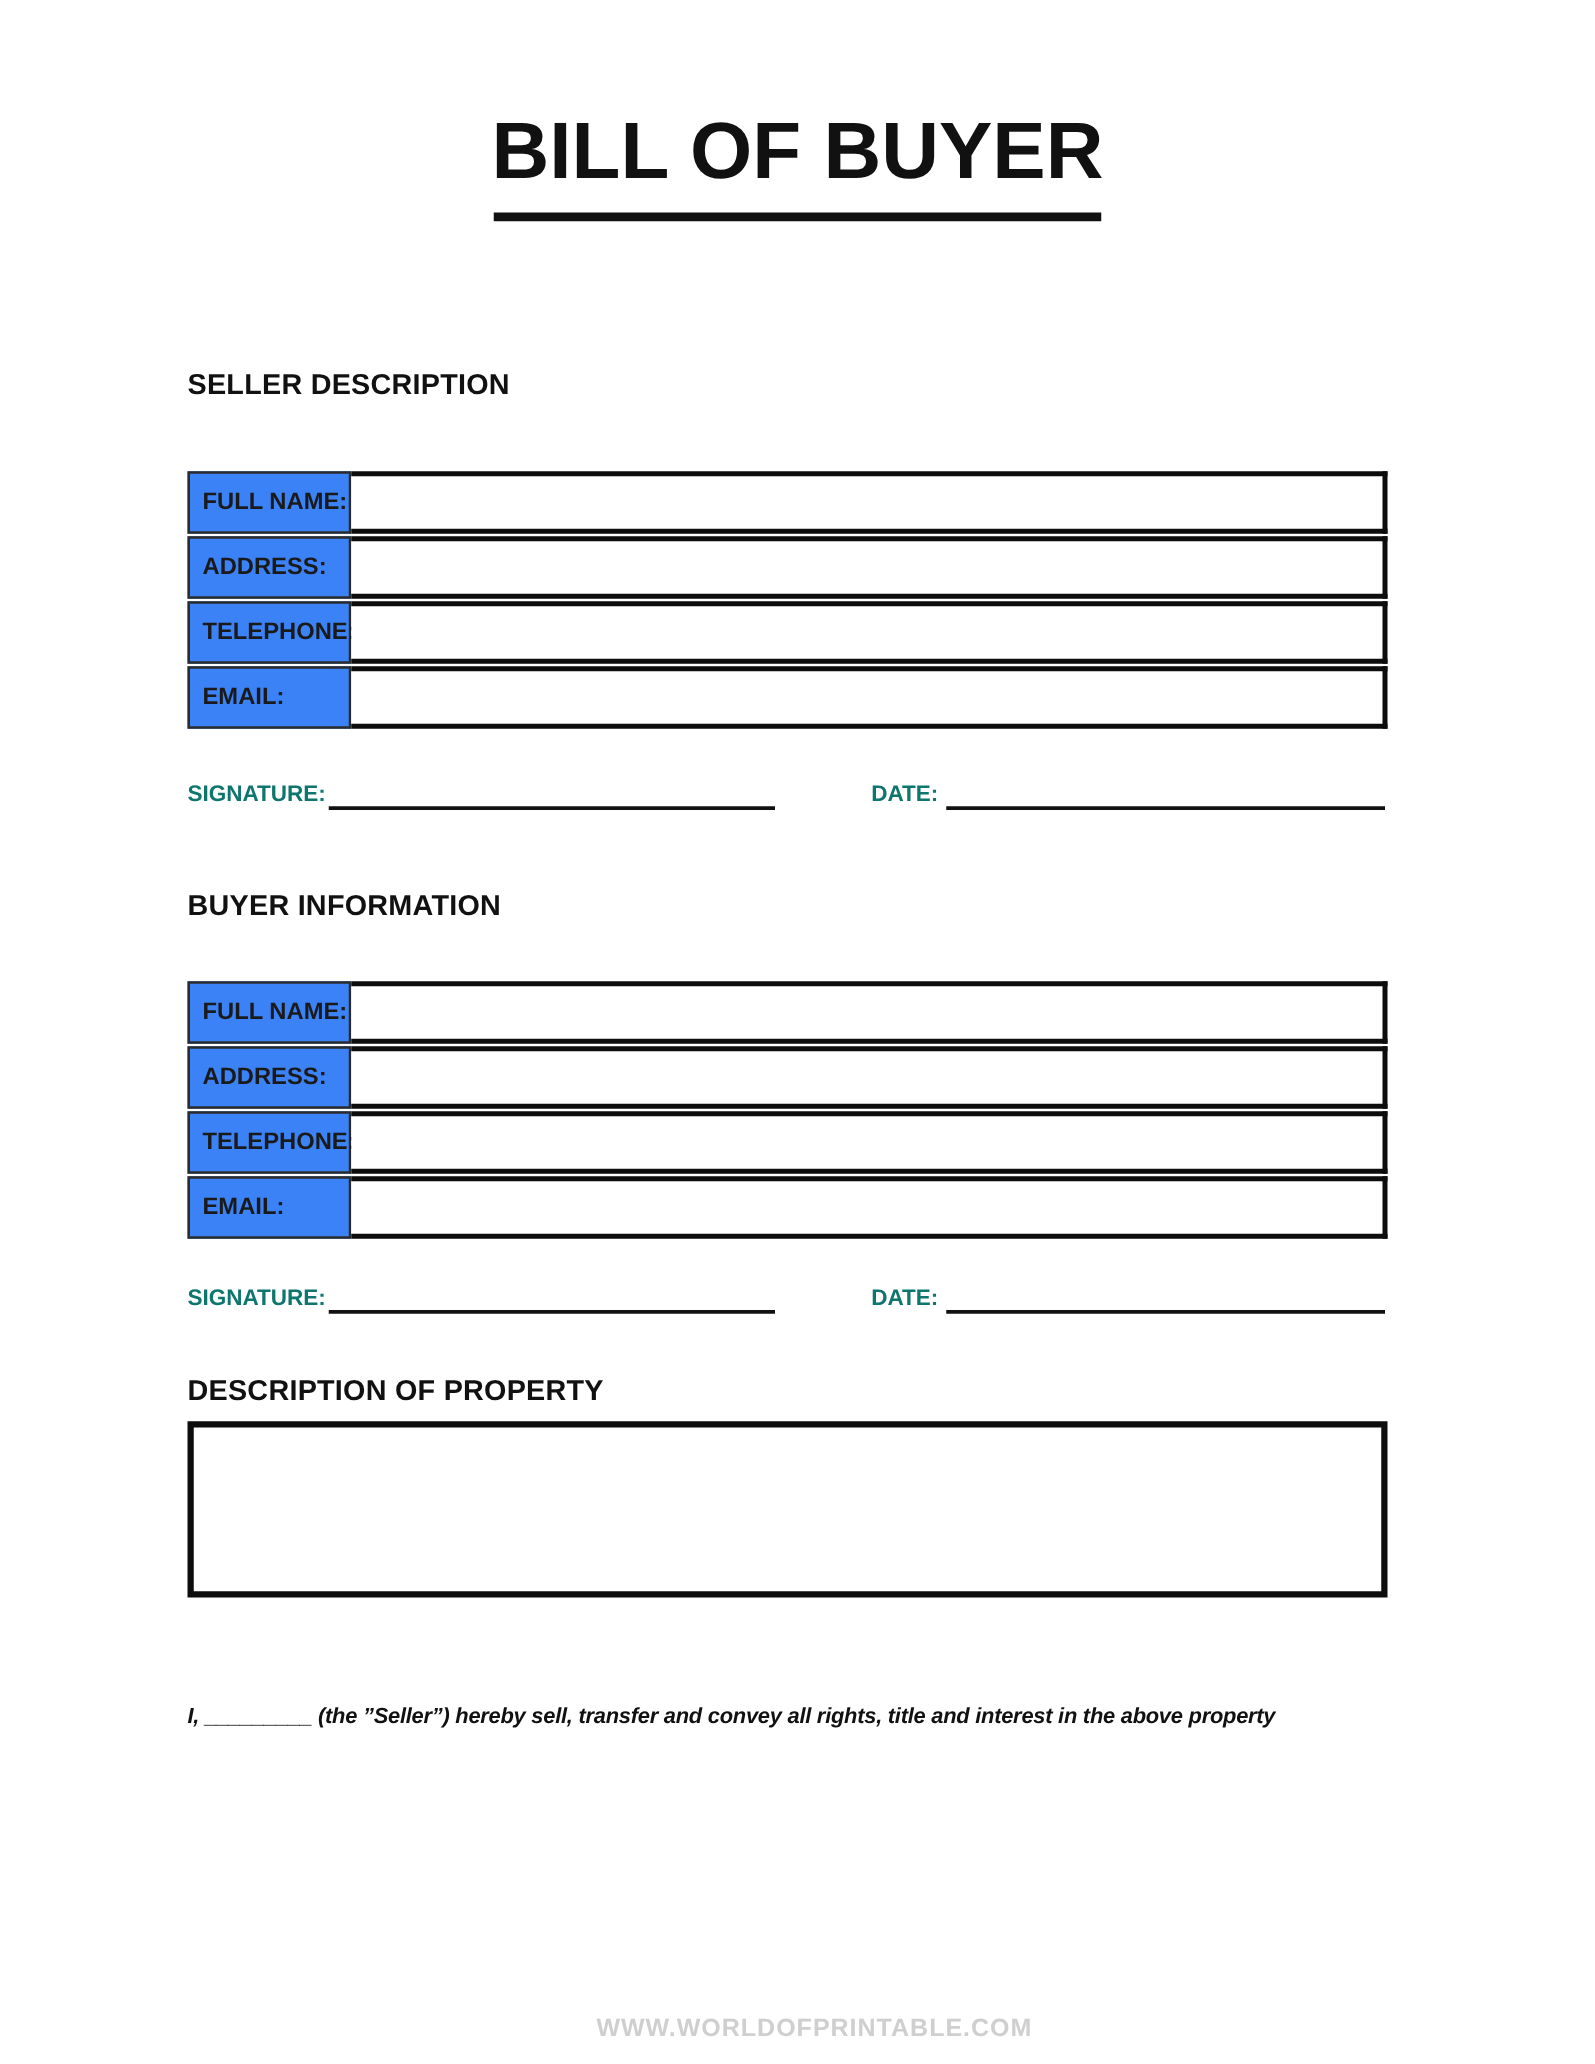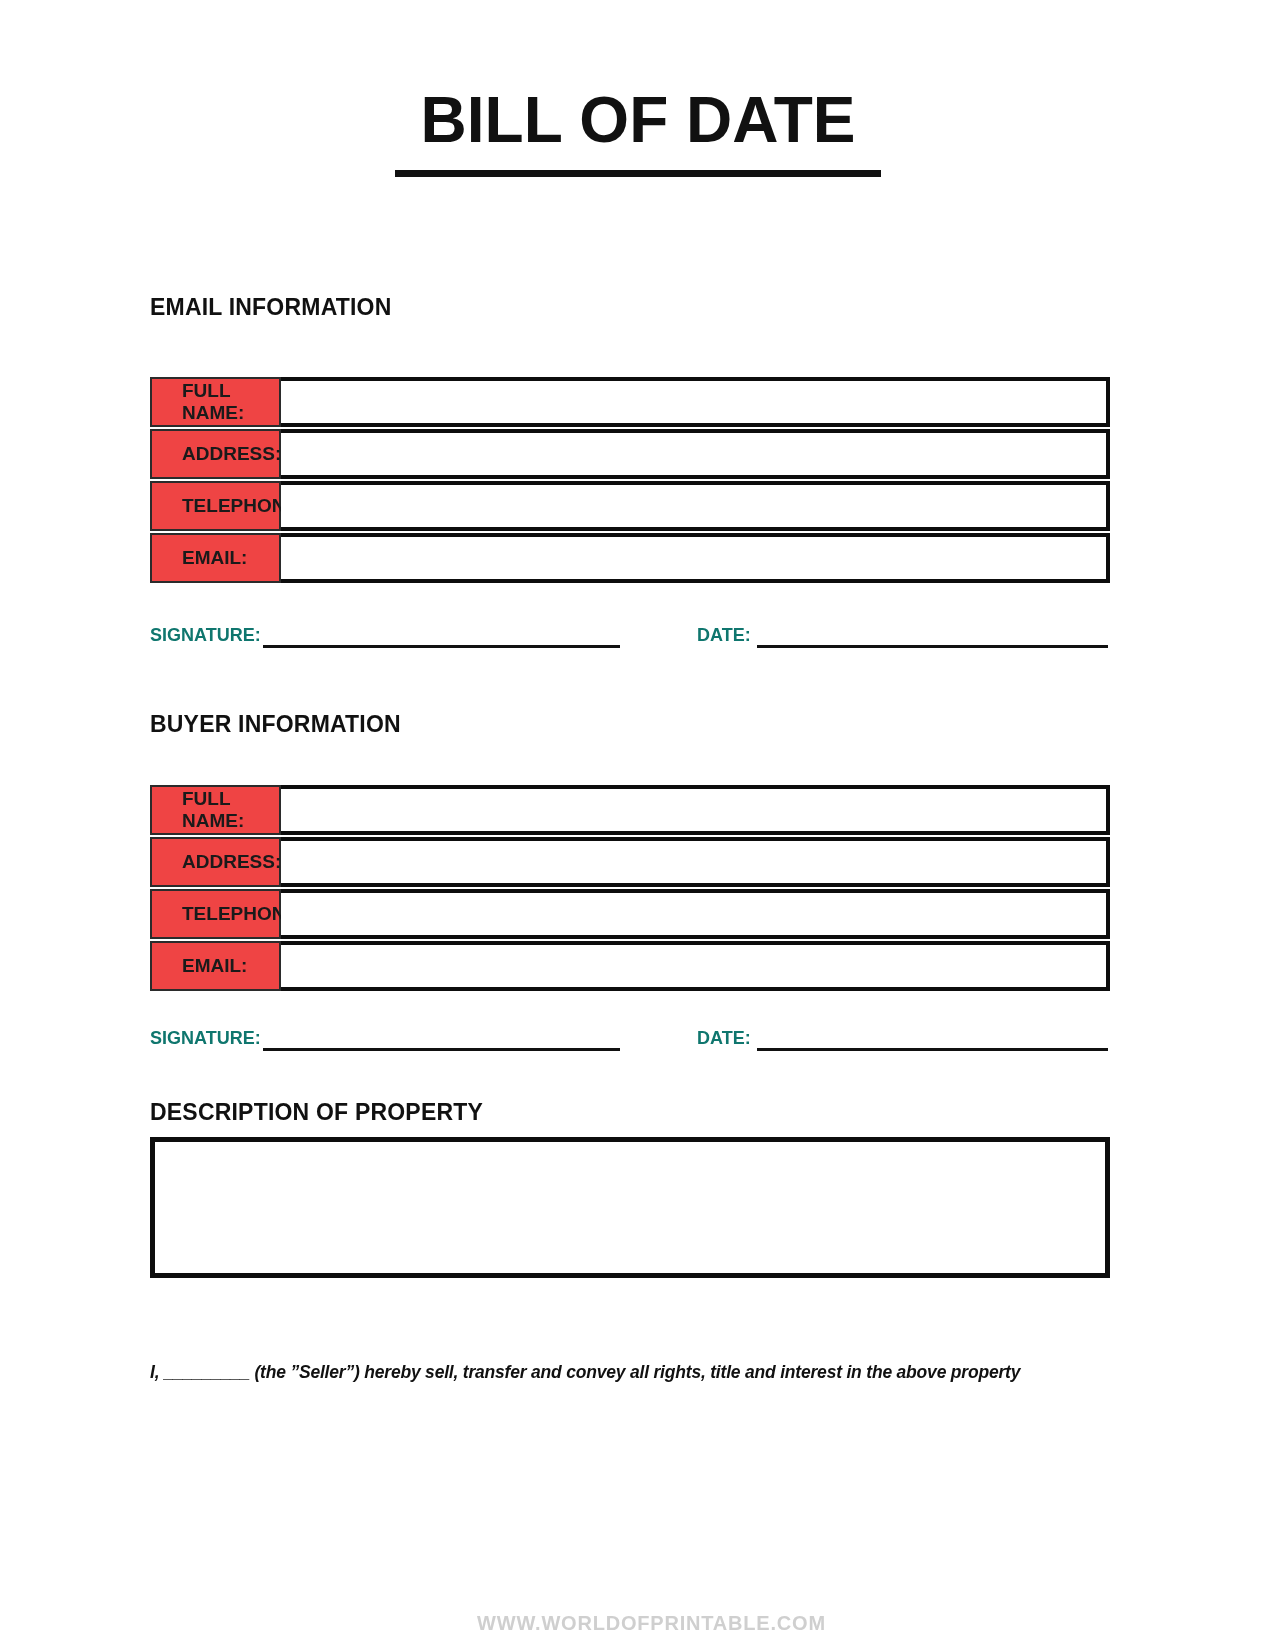--- a/index.html
+++ b/index.html
@@ -25,23 +25,23 @@
   .h-seller { top:294px; left:150px; }
   .h-buyer { top:711px; left:150px; }
   .h-property { top:1099px; left:150px; }
 
   
   .info-table { left:150px; width:960px; }
   .t-seller { top:377px; }
   .t-buyer { top:785px; }
   .trow { display:flex; height:50px; margin-bottom:2px; }
   .tlabel {
-    width:131px; background:#ef4444; border:2px solid #2b2b2b;
+    width:131px; background:#3b82f6; border:2px solid #2b2b2b;
     font-size:19px; font-weight:bold; color:#1a1a1a;
-    display:flex; align-items:center; padding-left:30px;
+    display:flex; align-items:center; padding-left:10px;
     flex:0 0 131px;
   }
   .tvalue {
     flex:1; background:#ffffff;
     border:4px solid #0d0d0d; border-left:none;
   }
 
   
   .sig-row { left:150px; width:960px; height:24px; }
   .sr-seller { top:624px; }
@@ -71,25 +71,25 @@
   
   .footer {
     top:1612px; left:0; width:1276px; text-align:center;
     font-size:20px; font-weight:bold; color:#cfcfcf; letter-spacing:0.8px;padding-left:27px;
   }
 </style>
 </head>
 <body>
 
 <div class="abs title-wrap">
-  <div class="main-title">BILL OF DATE</div>
+  <div class="main-title">BILL OF BUYER</div>
   <div class="title-rule"></div>
 </div>
 
-<div class="abs section-heading h-seller">EMAIL INFORMATION</div>
+<div class="abs section-heading h-seller">SELLER DESCRIPTION</div>
 
 <div class="abs info-table t-seller">
   <div class="trow">
     <div class="tlabel">FULL NAME:</div>
     <div class="tvalue"></div>
   </div>
   <div class="trow">
     <div class="tlabel">ADDRESS:</div>
     <div class="tvalue"></div>
   </div>

